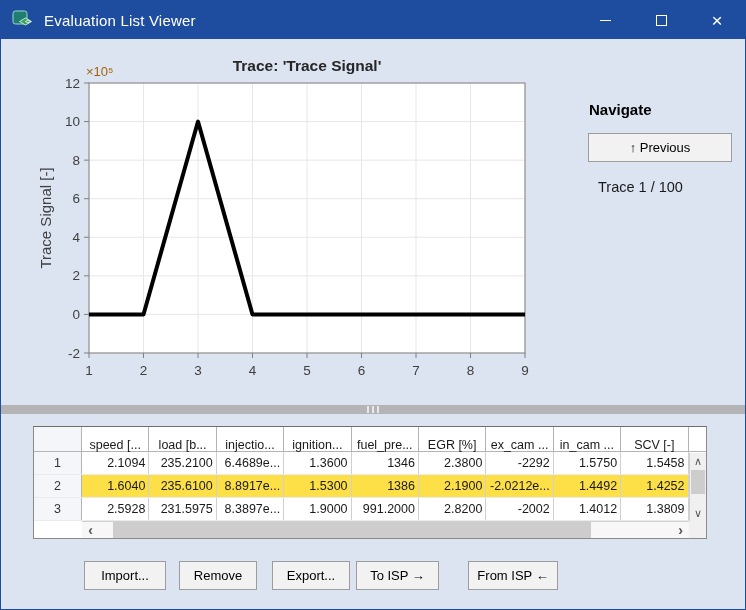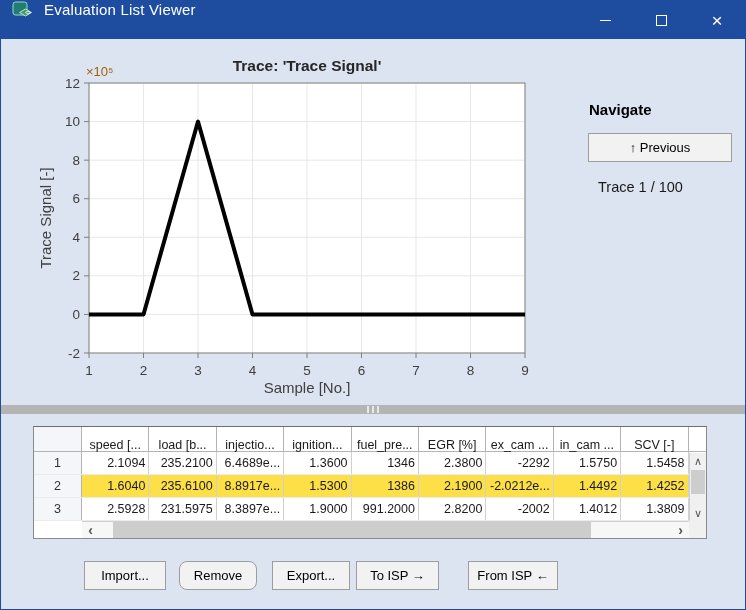--- a/index.html
+++ b/index.html
@@ -4,21 +4,21 @@
 <style>
   * { box-sizing: border-box; }
   html,body { margin:0; padding:0; background:#fff; }
   body { font-family:"Liberation Sans", sans-serif; }
 
   .window { position:relative; width:746px; height:610px; background:#dce3f1;
             border:1px solid #1e4d9f; overflow:hidden; }
 
   
   .titlebar { position:absolute; top:0; left:0; right:0; height:38px;
-              background:#1e4d9f; display:flex; align-items:flex-start; color:#fff; }
+              background:#1e4d9f; display:flex; align-items:center; color:#fff; }
   .titlebar .title { margin-left:10px; font-size:15px; letter-spacing:.2px; }
   .app-icon { margin-left:11px; width:22px; height:20px; flex:0 0 auto; }
   .win-controls { margin-left:auto; display:flex; height:100%; }
   .ctrl { width:56px; height:100%; display:flex; align-items:center; justify-content:center; }
   .min-glyph { display:block; width:11px; height:1px; background:#fff; }
   .max-glyph { display:block; width:11px; height:11px; border:1px solid #fff; background:transparent; }
   .close-glyph { font-size:19px; line-height:1; color:#fff; font-weight:400; }
 
   .content { position:absolute; top:38px; left:0; right:0; bottom:0; }
 
@@ -100,21 +100,20 @@
         <span class="close-glyph">×</span>
       </div>
     </div>
   </div>
 
   <div class="content">
 
     <div class="chart-title">Trace: 'Trace Signal'</div>
     <div class="y-mult">×10⁵</div>
     <div class="y-label">Trace Signal [-]</div>
-    <div class="x-label">Sample [No.]</div>
     <svg id="chart-svg" width="570" height="366">
         <rect x="88" y="44" width="436" height="270" fill="#ffffff"></rect>
         <line x1="88" y1="44" x2="88" y2="314" stroke="#e7e7e7"></line>
         <line x1="142.5" y1="44" x2="142.5" y2="314" stroke="#e7e7e7"></line>
         <line x1="197" y1="44" x2="197" y2="314" stroke="#e7e7e7"></line>
         <line x1="251.5" y1="44" x2="251.5" y2="314" stroke="#e7e7e7"></line>
         <line x1="306" y1="44" x2="306" y2="314" stroke="#e7e7e7"></line>
         <line x1="360.5" y1="44" x2="360.5" y2="314" stroke="#e7e7e7"></line>
         <line x1="415" y1="44" x2="415" y2="314" stroke="#e7e7e7"></line>
         <line x1="469.5" y1="44" x2="469.5" y2="314" stroke="#e7e7e7"></line>
@@ -236,20 +235,20 @@
         <div class="h-track">
           <div class="h-thumb"></div>
         </div>
         <div class="arrow" id="hs-right">›</div>
       </div>
       <div class="scroll-corner"></div>
     </div>
 
     <div id="actions">
         <button class="btn action-btn" style="left: 40px; width: 82px;">Import...</button>
-        <button class="btn action-btn" style="left: 135px; width: 78px; border-radius: 8px;">Remove</button>
+        <button class="btn action-btn" style="left: 135px; width: 78px;">Remove</button>
         <button class="btn action-btn" style="left: 228px; width: 78px;">Export...</button>
         <button class="btn action-btn" style="left: 312px; width: 83px;">To ISP →</button>
         <button class="btn action-btn" style="left: 424px; width: 90px;">From ISP ←</button>
       </div>
 
   </div>
 </div>
 
 </body></html>

